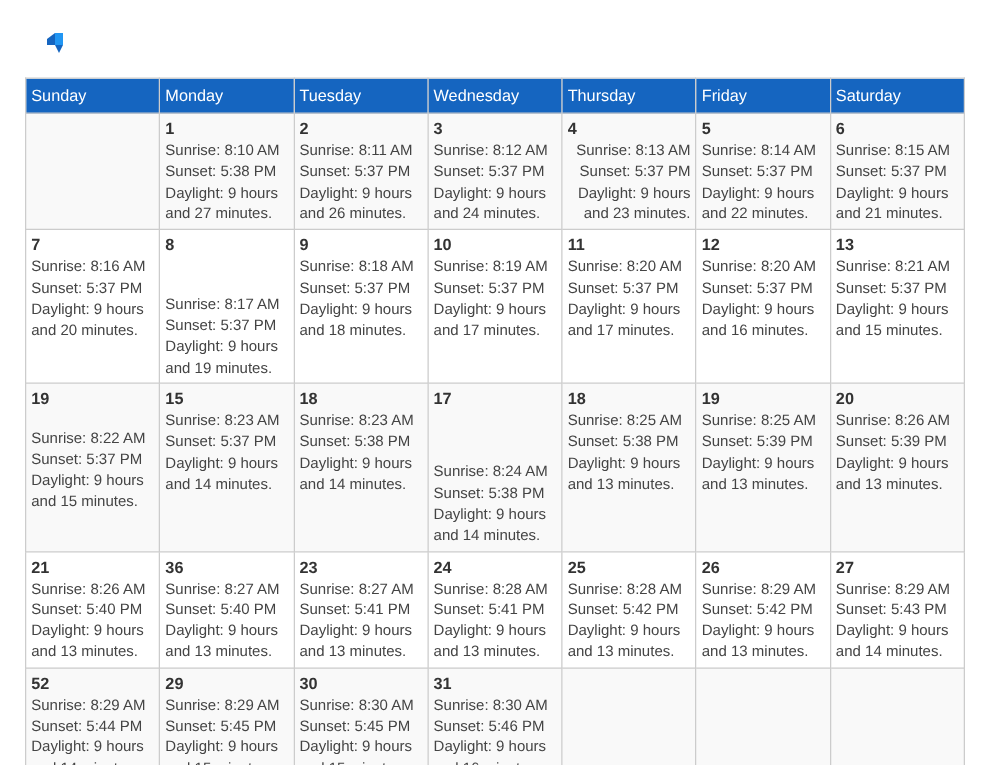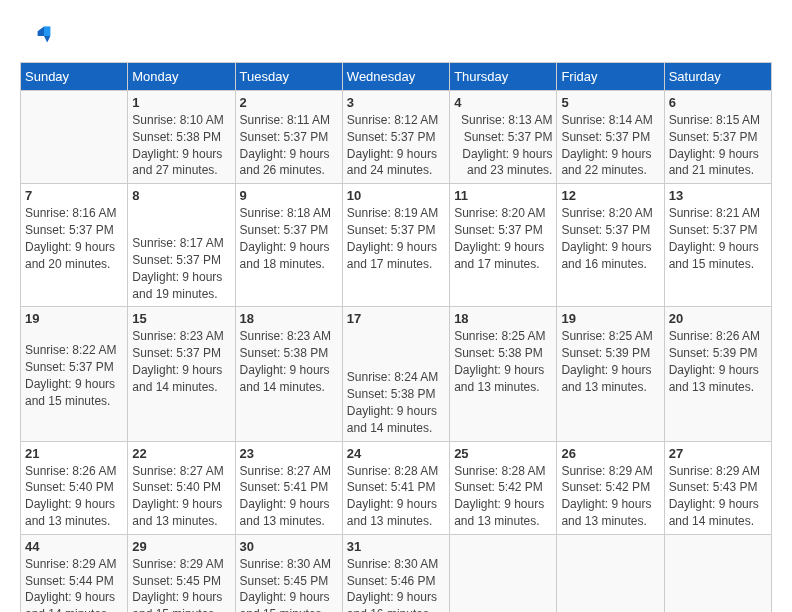--- a/index.html
+++ b/index.html
@@ -270,21 +270,21 @@
       </tr>
       <tr>
         <td>
           <span class="day-number">21</span>
           <div class="day-info" style="white-space: pre-line;">Sunrise: 8:26 AM
 Sunset: 5:40 PM
 Daylight: 9 hours
 and 13 minutes.</div>
         </td>
         <td>
-          <span class="day-number">22</span>
+          <span class="day-number">36</span>
           <div class="day-info" style="white-space: pre-line;">Sunrise: 8:27 AM
 Sunset: 5:40 PM
 Daylight: 9 hours
 and 13 minutes.</div>
         </td>
         <td>
           <span class="day-number">23</span>
           <div class="day-info" style="white-space: pre-line;">Sunrise: 8:27 AM
 Sunset: 5:41 PM
 Daylight: 9 hours
@@ -314,21 +314,21 @@
         <td>
           <span class="day-number">27</span>
           <div class="day-info" style="white-space: pre-line;">Sunrise: 8:29 AM
 Sunset: 5:43 PM
 Daylight: 9 hours
 and 14 minutes.</div>
         </td>
       </tr>
       <tr>
         <td>
-          <span class="day-number">44</span>
+          <span class="day-number">52</span>
           <div class="day-info" style="white-space: pre-line;">Sunrise: 8:29 AM
 Sunset: 5:44 PM
 Daylight: 9 hours
 and 14 minutes.</div>
         </td>
         <td>
           <span class="day-number">29</span>
           <div class="day-info" style="white-space: pre-line;">Sunrise: 8:29 AM
 Sunset: 5:45 PM
 Daylight: 9 hours

